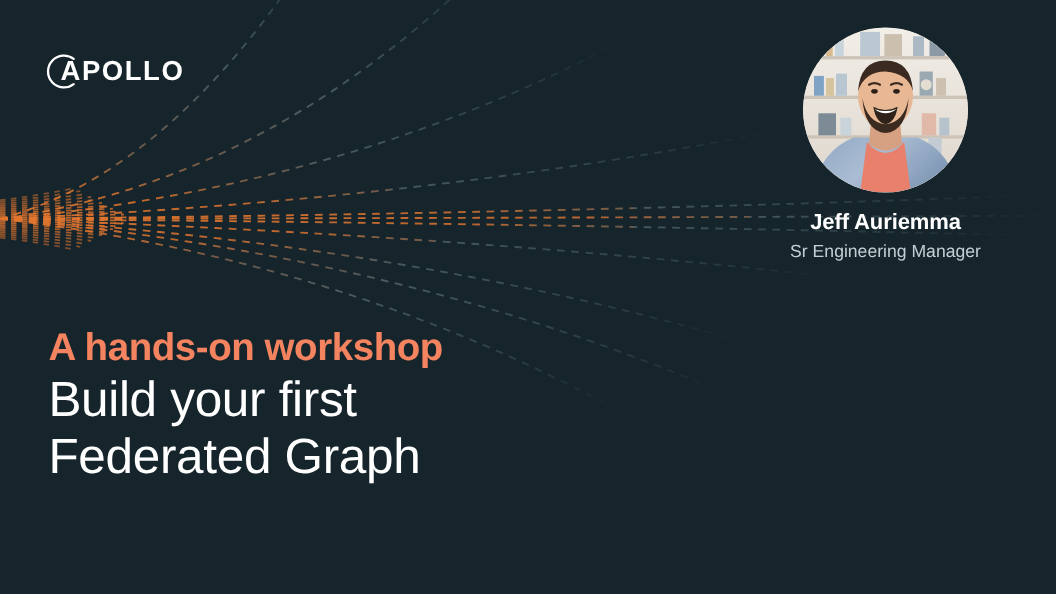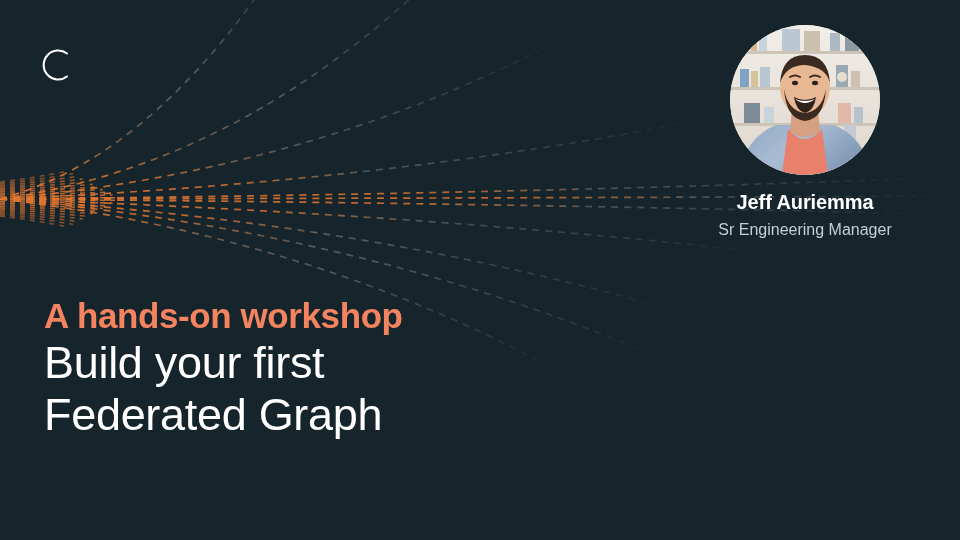--- a/index.html
+++ b/index.html
@@ -250,20 +250,21 @@
         <path d="M 0 216 Q 34 220 68 227" fill="none" stroke="#e2762f" stroke-opacity="0.5" stroke-width="1.6" stroke-dasharray="5 5"></path>
       </g>
   </svg>
 
   <div id="logo">
     <span id="logo-mark">
       <svg width="40" height="40" viewBox="0 0 40 40">
         <path d="M 31 8.5 A 14.5 14.5 0 1 0 31 31.5" fill="none" stroke="#ffffff" stroke-width="2.1" stroke-linecap="round"></path>
       </svg>
     </span>
+    <span id="logo-wordmark">APOLLO</span>
   </div>
 
   <div id="headline">
     <p id="eyebrow">A hands-on workshop</p>
     <h1 id="title">
       <span class="title-line">Build your first</span>
       <span class="title-line">Federated Graph</span>
     </h1>
   </div>
 

